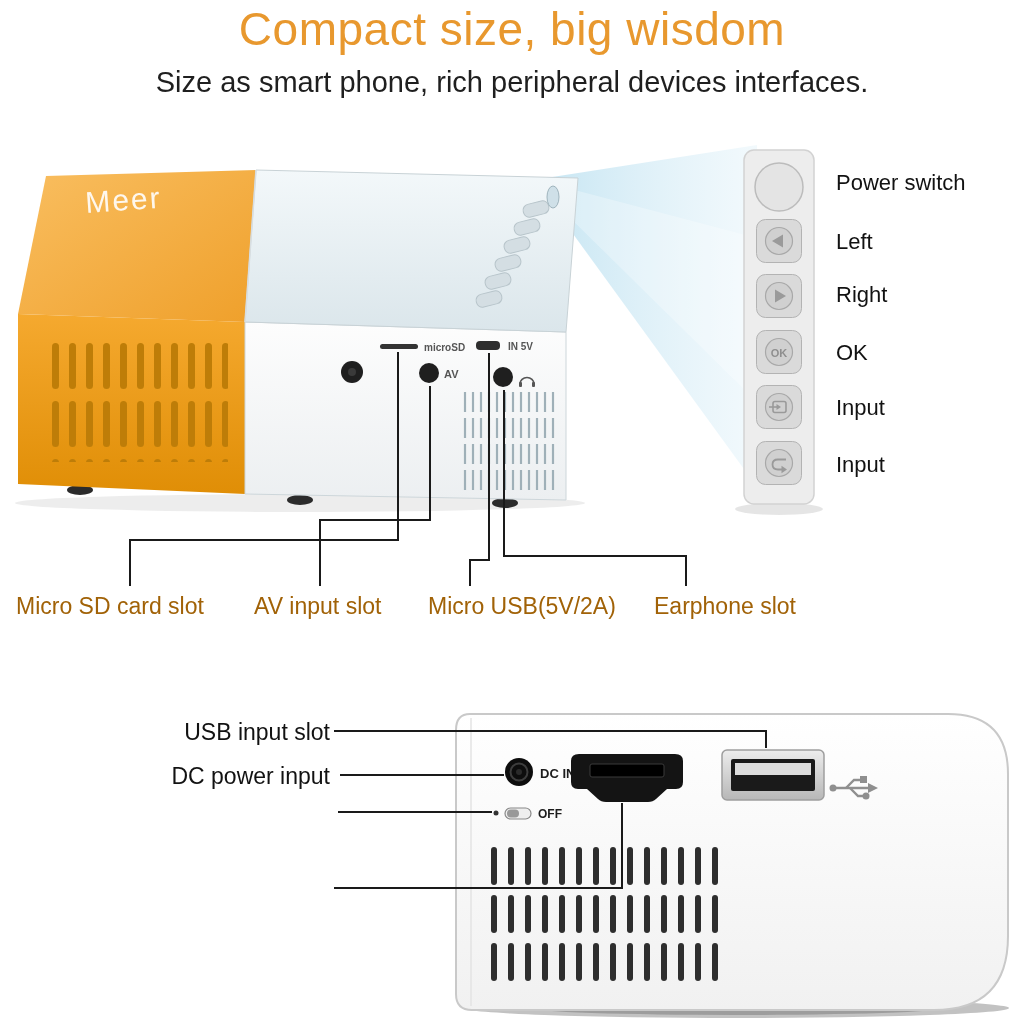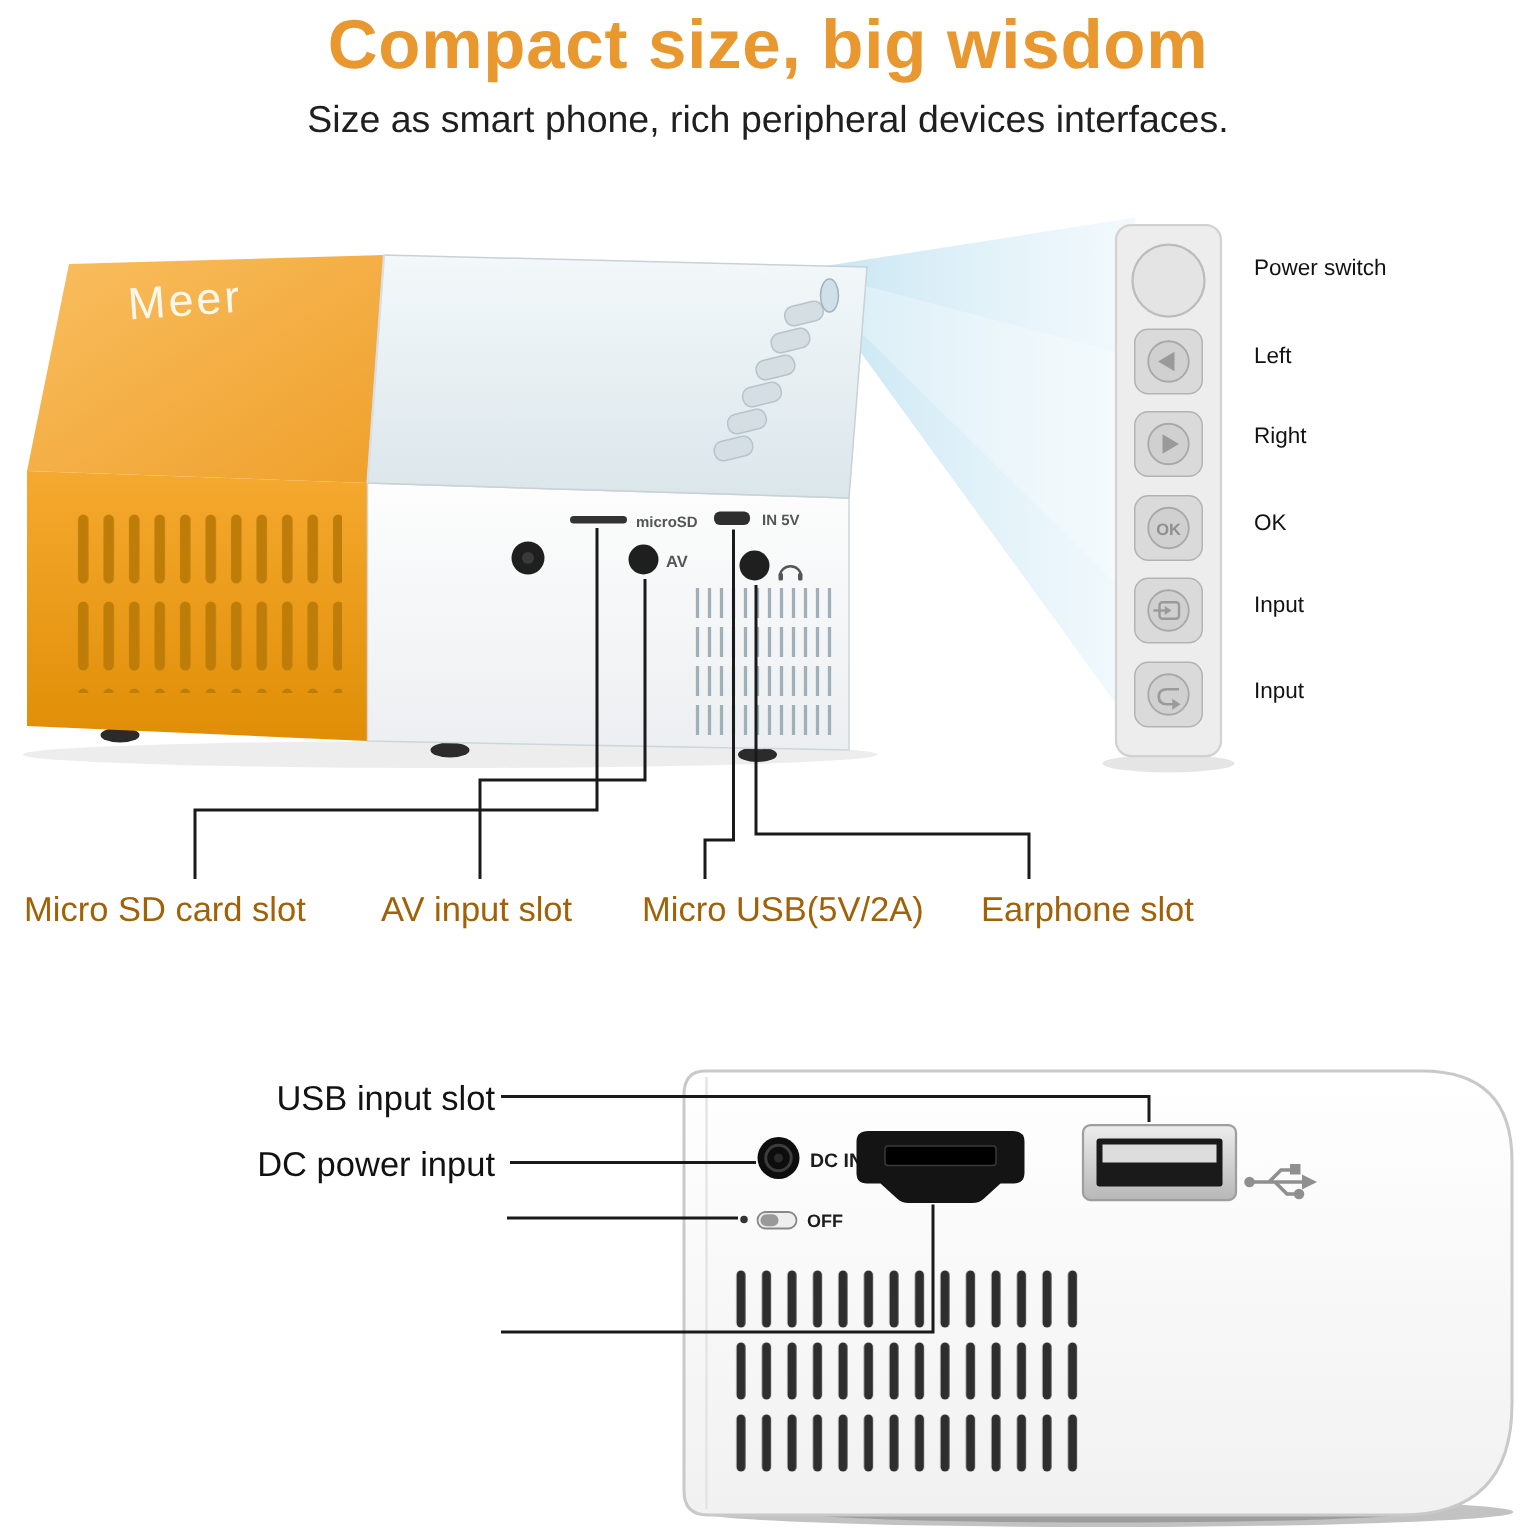--- a/index.html
+++ b/index.html
@@ -2,29 +2,29 @@
 <html><head>
 <meta charset="utf-8">
 <style>
   * { margin:0; padding:0; box-sizing:border-box; }
   html,body { background:#ffffff; }
   body { font-family:"Liberation Sans", sans-serif; }
   .canvas { position:relative; width:1024px; height:1024px; background:#ffffff; overflow:hidden; }
   .scene-svg { position:absolute; top:0; left:0; }
   .title {
     position:absolute; top:2px; left:0; width:100%;
-    text-align:center; font-size:46px; font-weight:700;
+    text-align:center; font-size:46px; font-weight:400;
     color:#E8982E; letter-spacing:.5px;
   }
   .subtitle {
     position:absolute; top:66px; left:0; width:100%;
-    text-align:center; font-size:25px; color:#1f1f1f;
+    text-align:center; font-size:29px; color:#1f1f1f;
   }
   .cp-label {
-    position:absolute; left:836px; font-size:15px; color:#121212; white-space:nowrap;
+    position:absolute; left:836px; font-size:22px; color:#121212; white-space:nowrap;
   }
   .callout-top {
     position:absolute; top:593px; font-size:23px; color:#a16207; white-space:nowrap;
   }
   .callout-bottom {
     position:absolute; left:0; width:330px; text-align:right;
     font-size:23px; color:#121212; white-space:nowrap;
   }
 </style>
 </head>

